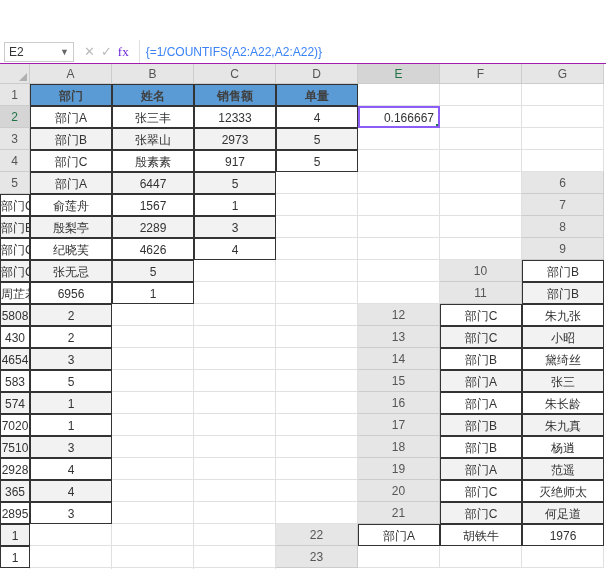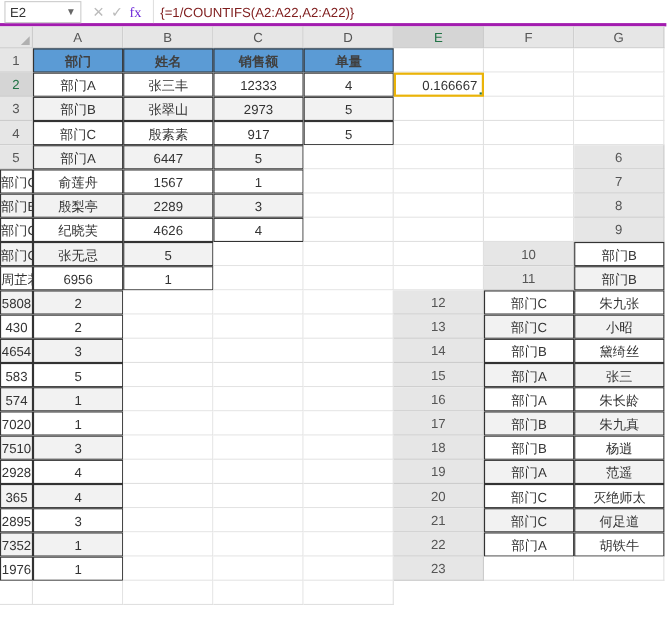--- a/index.html
+++ b/index.html
@@ -7,22 +7,23 @@
       font-family: "Microsoft YaHei", Arial, sans-serif;
       font-size: 12px;
       background: #fff;
       color: #333;
       user-select: none;
     }
     .formula-bar {
       display: flex;
       align-items: center;
       height: 24px;
-      border-bottom: 3px solid #a21caf;
+      border-bottom: 1px solid #a21caf;
       background: #fff;
+      margin-top: 40px;
     }
     .name-box {
       width: 70px;
       padding: 2px 4px;
       border: 1px solid #ccc;
       background: #fff;
       font-size: 12px;
       margin-left: 4px;
       display: flex;
       align-items: center;
@@ -41,21 +42,21 @@
       font-size: 13px;
     }
     .fb-btns .fx {
       color: #6d28d9;
       font-family: "Times New Roman", serif;
     }
     .formula-input {
       flex: 1;
       padding: 2px 6px;
       font-size: 12px;
-      color: #7f1d1d;
+      color: #3b82f6;
       border-left: 1px solid #e0e0e0;
       height: 100%;
       display: flex;
       align-items: center;
     }
     .sheet {
       display: grid;
       grid-template-columns: 30px repeat(7, 82px);
     }
     .corner {
@@ -120,21 +121,21 @@
       font-weight: bold;
       border: 1px solid #333;
     }
     .data-cell {
       border: 1px solid #333;
     }
     .alt-row {
       background: #f2f2f2;
     }
     .active-cell {
-      border: 2px solid #eab308;
+      border: 2px solid #8b5cf6;
       line-height: 20px;
       text-align: right;
       padding-right: 4px;
       position: relative;
     }
     .active-cell::after {
       content: "";
       position: absolute;
       right: -3px;
       bottom: -3px;
@@ -323,21 +324,20 @@
     <div class="cell data-cell">部门C</div>
     <div class="cell data-cell">灭绝师太</div>
     <div class="cell data-cell">2895</div>
     <div class="cell data-cell">3</div>
     <div class="cell"></div>
     <div class="cell"></div>
     <div class="cell"></div>
     <div class="row-h">21</div>
     <div class="cell data-cell alt-row">部门C</div>
     <div class="cell data-cell alt-row">何足道</div>
-    <div class="cell data-cell alt-row">7352</div>
     <div class="cell data-cell alt-row">1</div>
     <div class="cell"></div>
     <div class="cell"></div>
     <div class="cell"></div>
     <div class="row-h">22</div>
     <div class="cell data-cell">部门A</div>
     <div class="cell data-cell">胡铁牛</div>
     <div class="cell data-cell">1976</div>
     <div class="cell data-cell">1</div>
     <div class="cell"></div>

